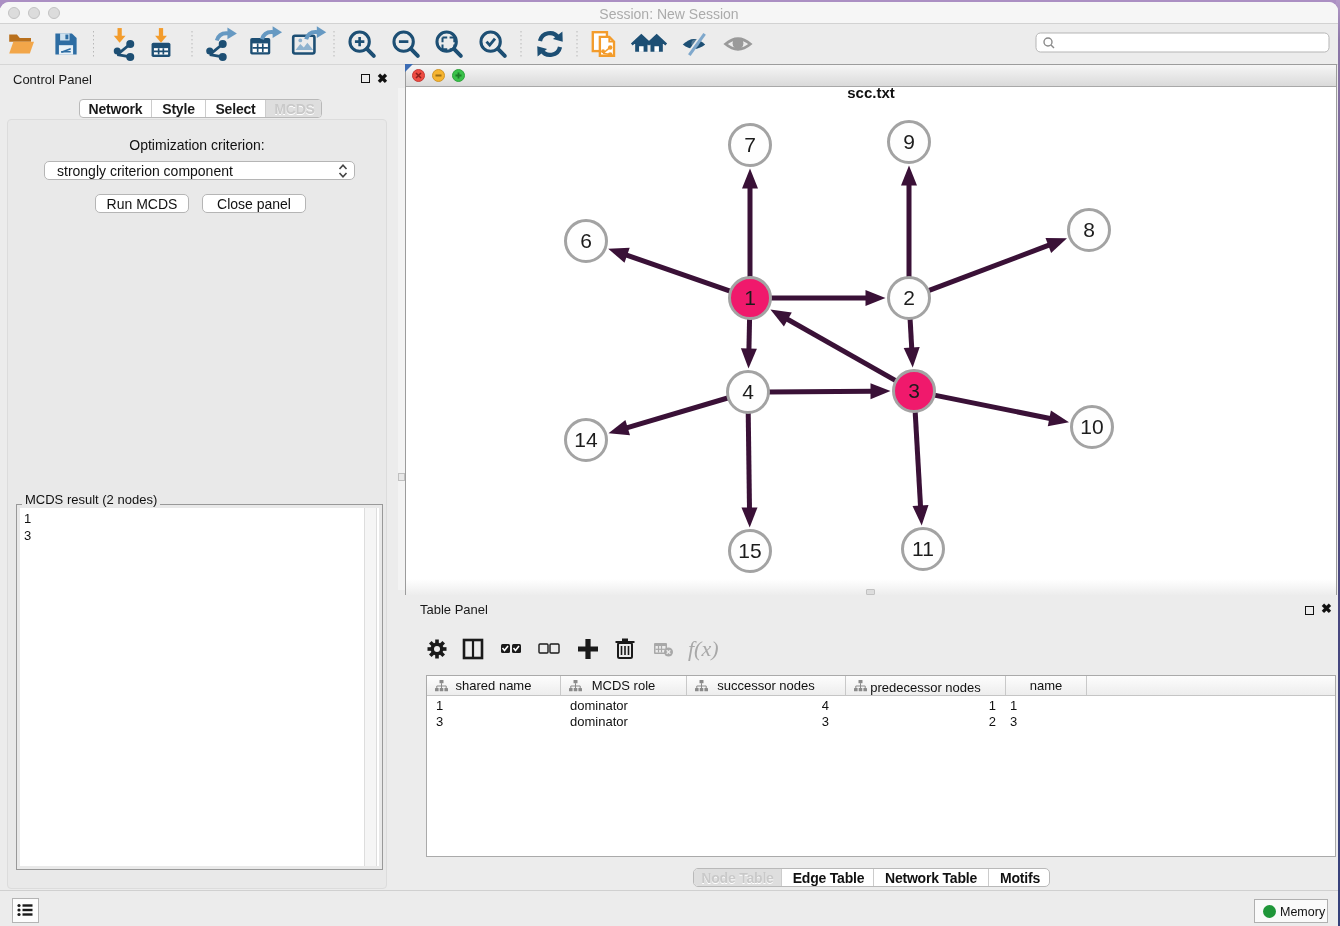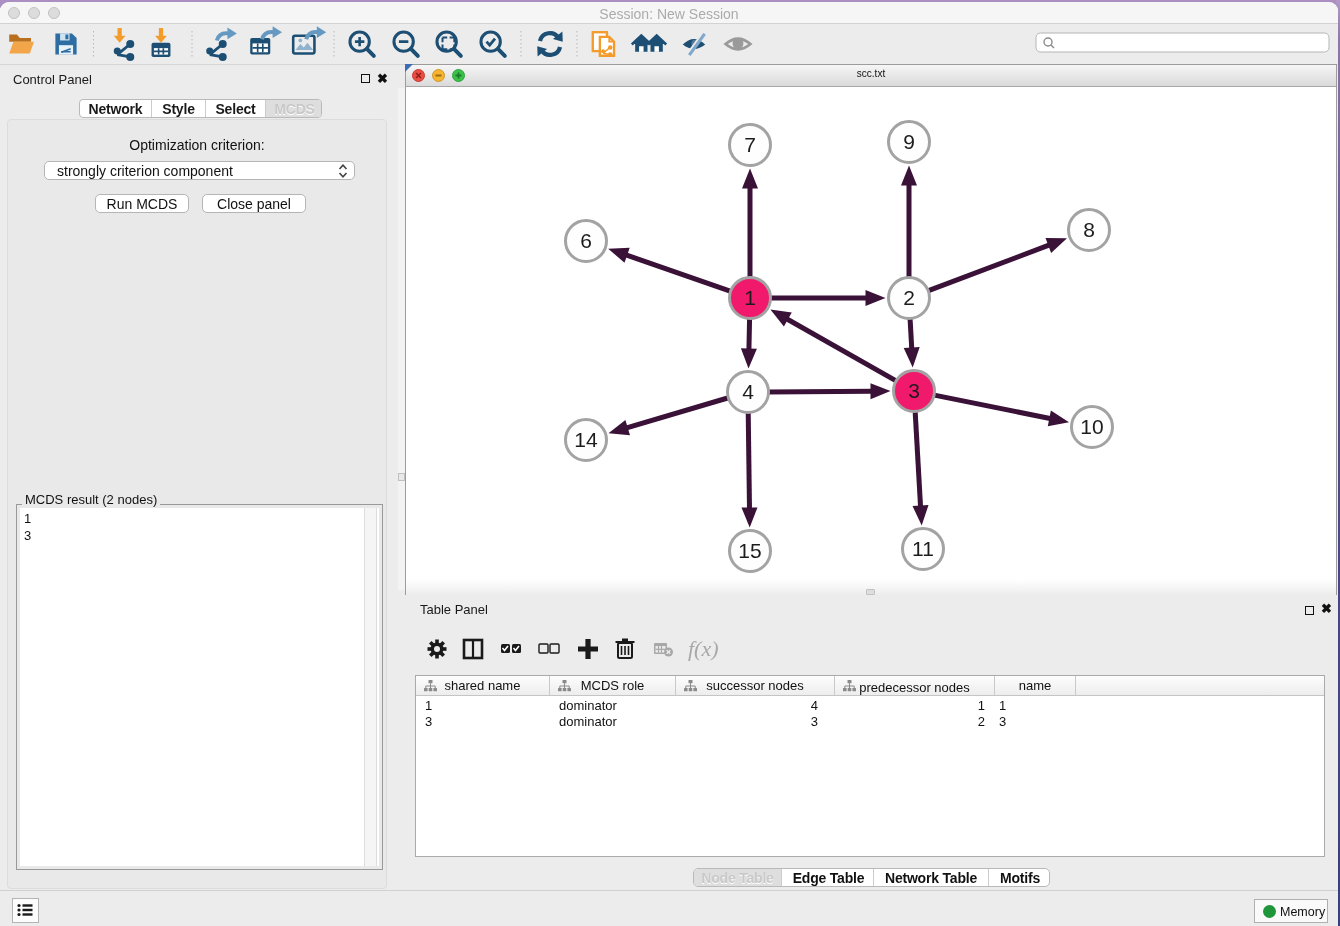--- a/index.html
+++ b/index.html
@@ -190,21 +190,21 @@
       <div style="padding:2px 0 0 4px;line-height:17px;">1<br>3</div>
       <div class="abs" style="right:2px;top:0;width:13px;height:358px;background:#f5f5f5;border-left:1px solid #ddd;border-right:1px solid #ddd;"></div>
     </div>
   </div>
 
   <div class="abs" style="left:398px;top:86px;width:8px;height:502px;background:#f3f3f3;"></div>
   <div class="abs" style="left:398px;top:471px;width:7px;height:8px;background:#e8e8e8;border:1px solid #c0c0c0;"></div>
 
   <div class="abs" id="netwin" style="left:405px;top:62px;width:932px;height:531px;border:1px solid #9c9c9c;border-bottom:none;background:linear-gradient(#fff 97%, #ededed 100%);">
     <div class="abs" style="left:0;top:0;width:930px;height:22px;background:linear-gradient(#f6f6f6,#dadada);border-bottom:1px solid #a8a8a8;">
-      <div class="abs" style="left:0;top:3px;width:930px;text-align:center;font-size:10px;font-weight:normal;color:#111;">scc.txt</div>
+      <div class="abs" style="left:0;top:19px;width:930px;text-align:center;font-size:15px;font-weight:bold;color:#111;">scc.txt</div>
       <div class="abs" style="left:6px;top:4px;width:13px;height:13px;border-radius:50%;background:#ee4c42;border:1px solid #c43a36;">
           <svg width="11" height="11" viewBox="0 0 11 11" style="position:absolute;left:0;top:0;">
             <path d="M3,3 L8,8 M8,3 L3,8" stroke="#8c1f1c" stroke-width="1.6"></path>
           </svg>
         </div>
       <div class="abs" style="left:26px;top:4px;width:13px;height:13px;border-radius:50%;background:#f6b42f;border:1px solid #d0962a;">
           <svg width="11" height="11" viewBox="0 0 11 11" style="position:absolute;left:0;top:0;">
             <path d="M2.5,5.5 H8.5" stroke="#9a6d14" stroke-width="1.8"></path>
           </svg>
         </div>
@@ -325,21 +325,21 @@
             <rect x="-7.5" y="-3" width="10" height="6.5" fill="#ececec"></rect>
             <line x1="-4.5" y1="-3" x2="-4.5" y2="3.5" stroke="#a8a8a8" stroke-width="1.2"></line>
             <line x1="-1.5" y1="-3" x2="-1.5" y2="3.5" stroke="#a8a8a8" stroke-width="1.2"></line>
             <line x1="-7.5" y1="0.3" x2="2.5" y2="0.3" stroke="#a8a8a8" stroke-width="1.2"></line>
             <circle cx="5.5" cy="3" r="4.5" fill="#a8a8a8"></circle>
             <path d="M3.7,1.2 l3.6,3.6 M7.3,1.2 l-3.6,3.6" stroke="#ececec" stroke-width="1.4"></path>
           </g>
           <text x="282" y="32" font-family="Liberation Serif, serif" font-style="italic" font-size="22" fill="#a8a8a8">f(x)</text>
         </svg></div>
 
-    <div class="abs" style="left:9px;top:77px;width:910px;height:182px;background:#fff;border:1px solid #aaa;">
+    <div class="abs" style="left:20px;top:77px;width:910px;height:182px;background:#fff;border:1px solid #aaa;">
       <div class="abs" id="thead" style="left:0;top:0;width:908px;height:20px;background:linear-gradient(#fdfdfd,#ededed);border-bottom:1px solid #c5c5c5;font-size:13px;color:#111;">
           <div class="abs" style="left:0px;top:0;width:134px;height:19px;border-right:1px solid #c9c9c9;">
             <svg width="13" height="12" viewBox="0 0 13 12" style="position:absolute;left:8px;top:4px;">
               <g fill="#8a8a8a">
                 <rect x="4.5" y="0" width="4" height="3.2" rx="0.5"></rect>
                 <rect x="0" y="8" width="3.6" height="3.2" rx="0.5"></rect>
                 <rect x="4.7" y="8" width="3.6" height="3.2" rx="0.5"></rect>
                 <rect x="9.4" y="8" width="3.6" height="3.2" rx="0.5"></rect>
                 <path d="M6.5 3.2 V6 M1.8 8 V6 H11.2 V8 M6.5 6 V8" stroke="#8a8a8a" stroke-width="1" fill="none"></path>
               </g>

